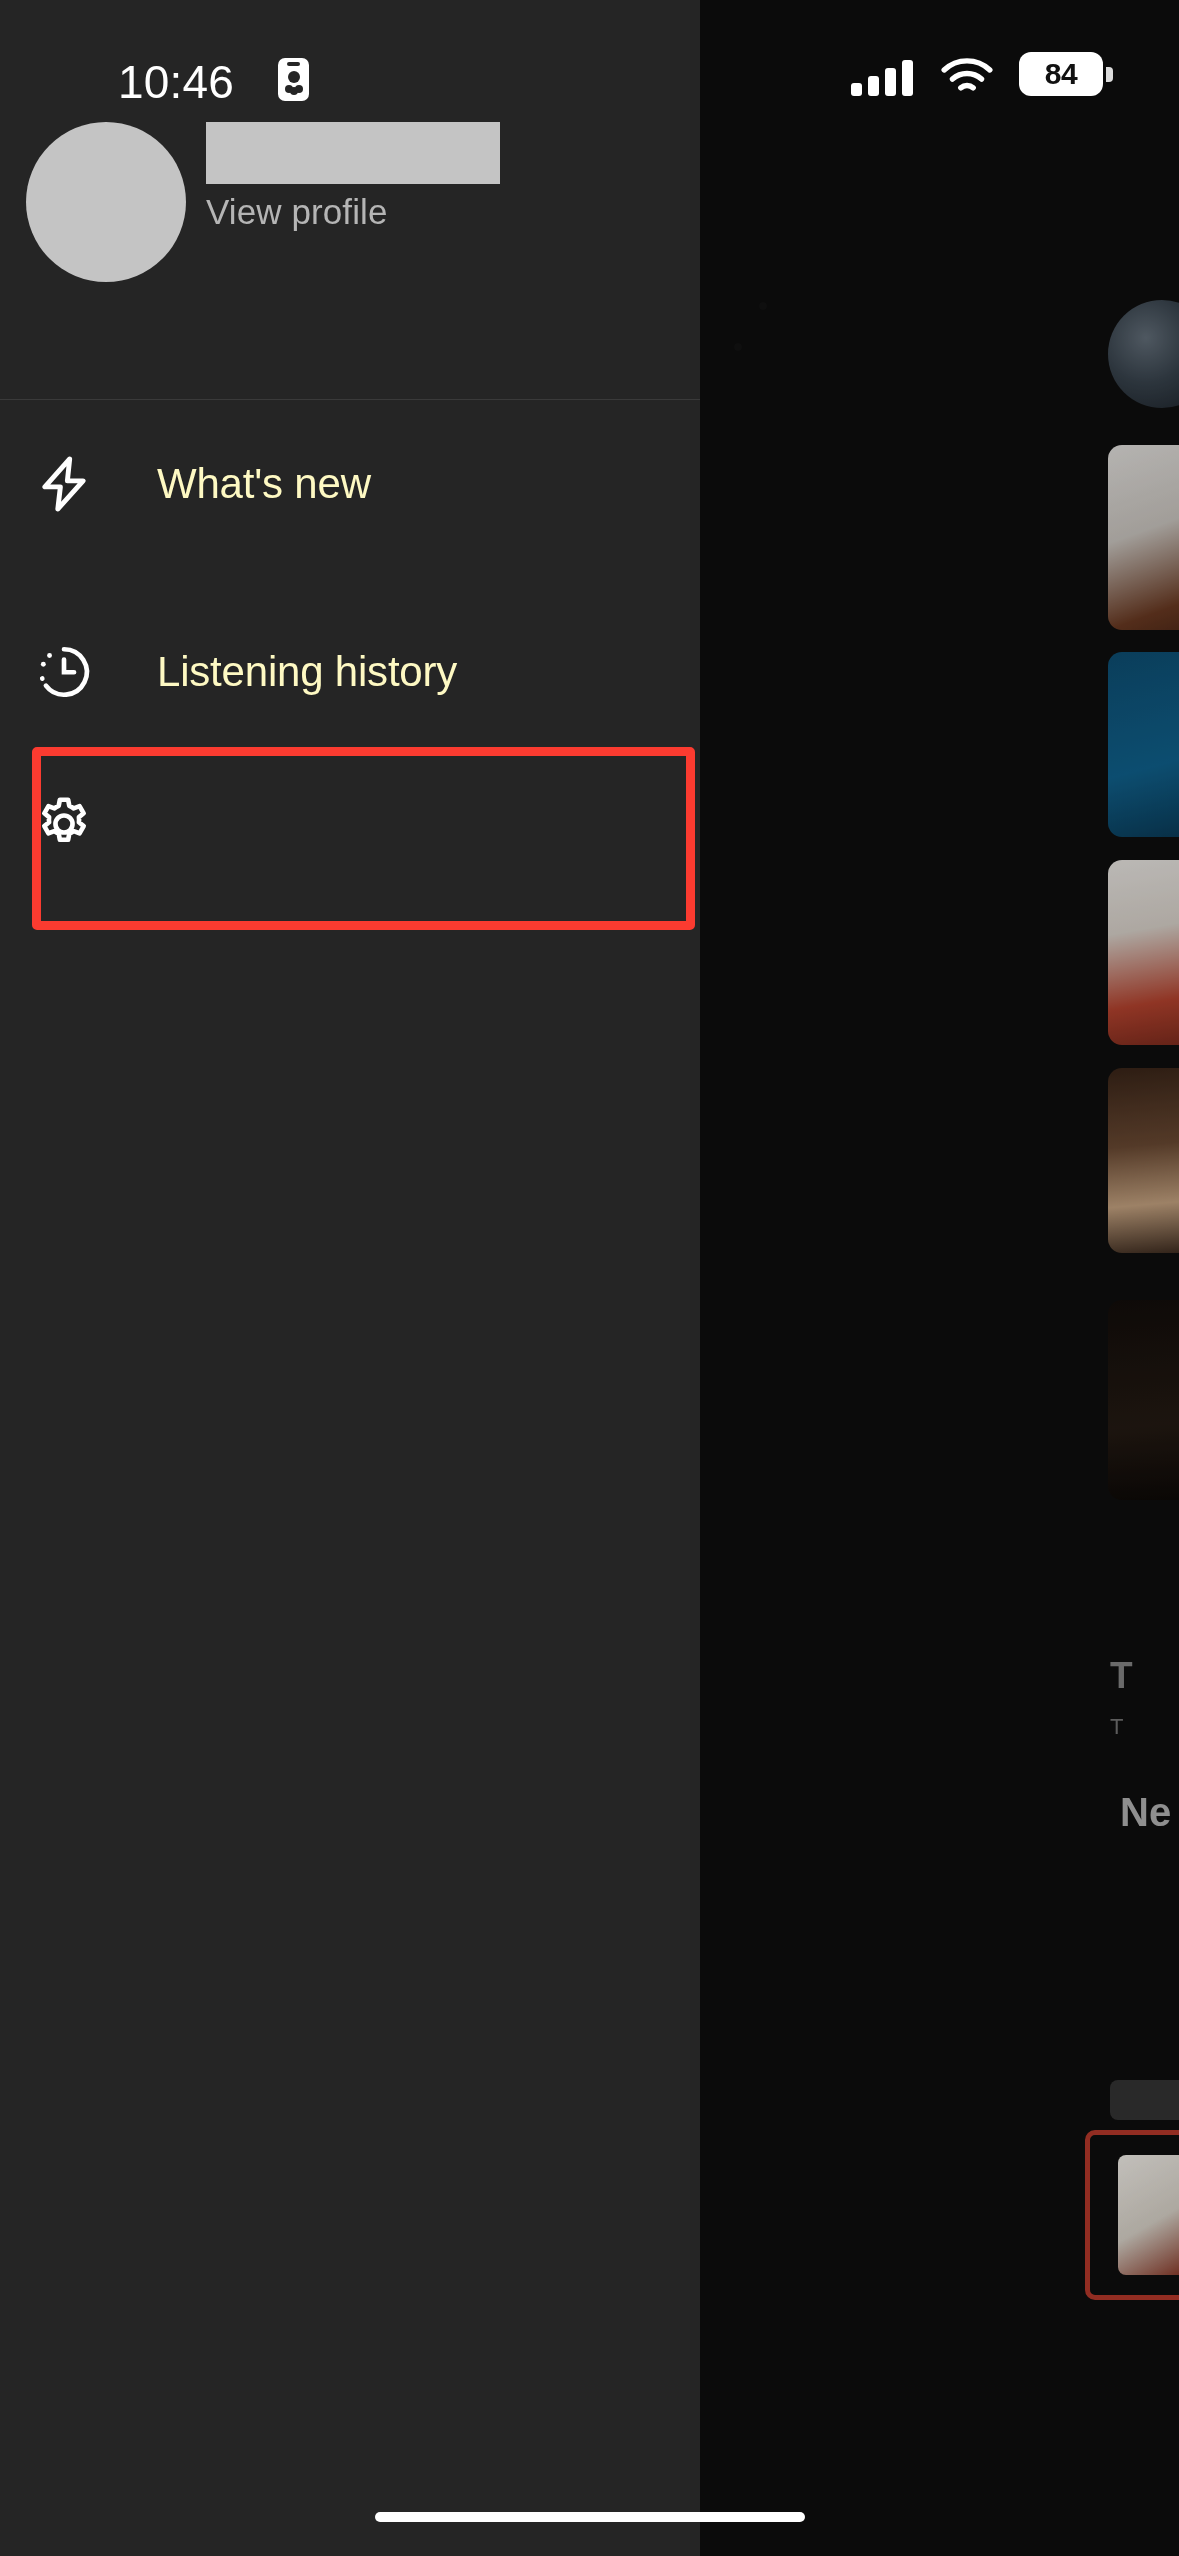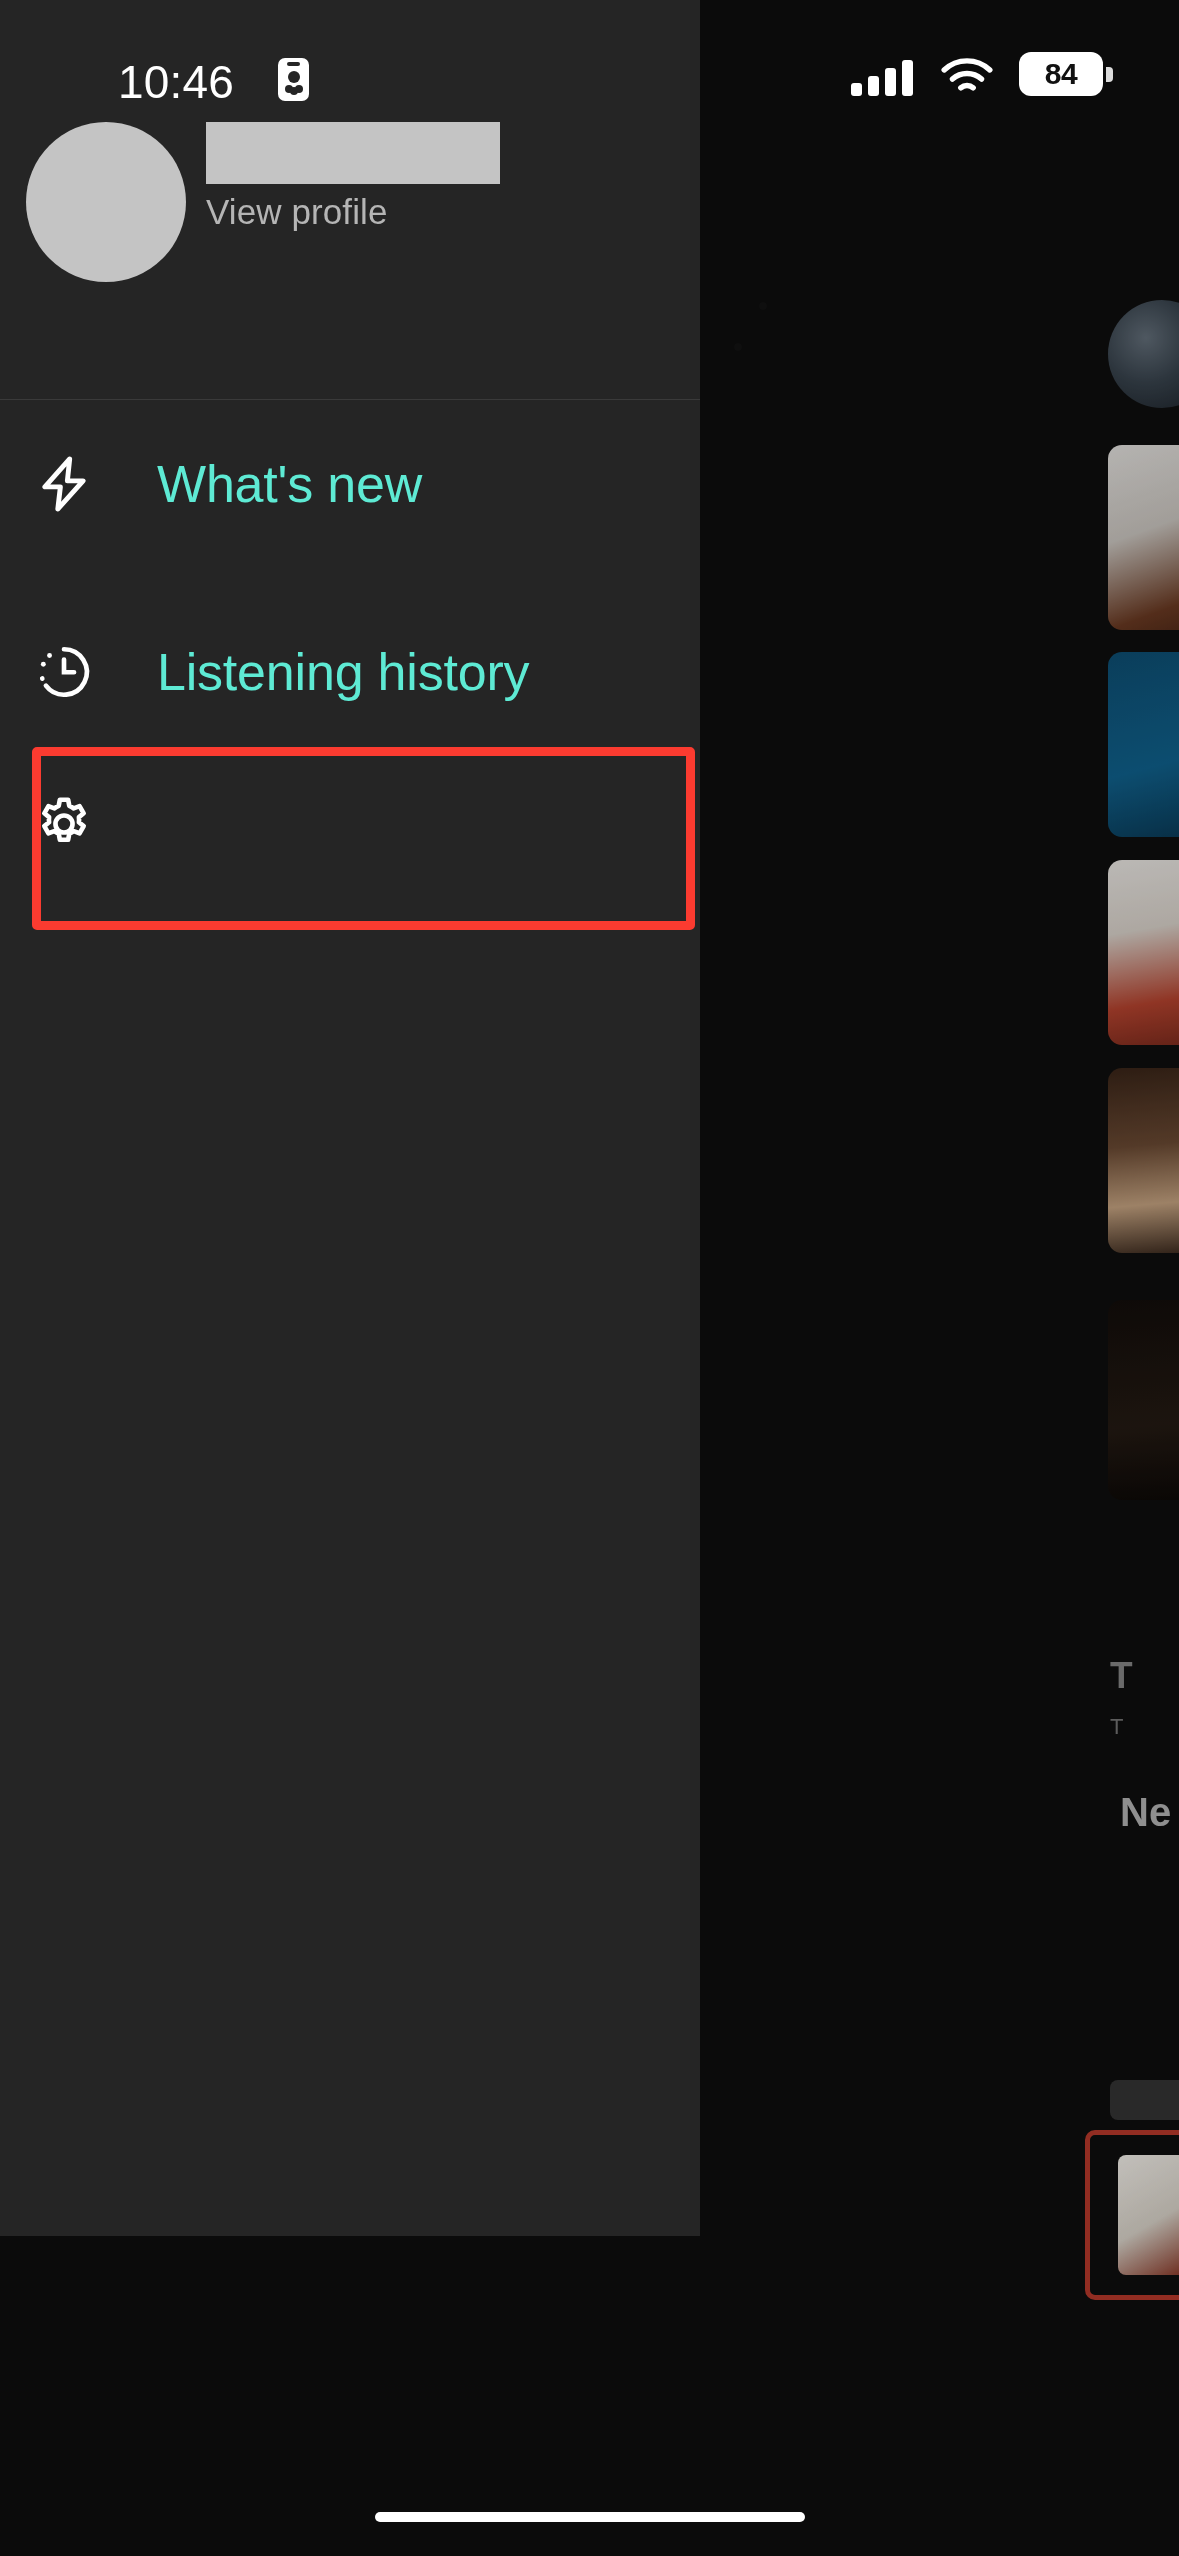--- a/index.html
+++ b/index.html
@@ -73,21 +73,21 @@
   }
   .bg-card-top {
     position:absolute; left:1110px; top:2080px;
     width:175px; height:40px; border-radius:8px;
     background:#3b3b3b; filter:brightness(.7);
   }
 
   
   #drawer {
     position:absolute; left:0; top:0;
-    width:700px; height:2236px;
+    width:700px; height:2556px;
     background:#252525;
   }
 
   
   #status-bar {
     position:absolute; left:0; top:0;
     width:1179px; height:115px;text-align:center;
   }
   #status-time {
     position:absolute; left:118px; top:55px;
@@ -177,21 +177,21 @@
     width:700px; height:120px;
     display:flex; align-items:center;
   }
   .menu-item .mi-icon {
     position:absolute; left:30px;
     width:68px; height:68px;
     display:flex; align-items:center; justify-content:center;
   }
   .menu-item .mi-label {
     position:absolute; left:157px;
-    font-size:52px; color:#5eead4; letter-spacing:-.2px;
+    font-size:42px; color:#fef9c3; letter-spacing:-.2px;
     white-space:nowrap;
   }
   #menu-whats-new     { top:424px; }
   #menu-listening     { top:612px; }
   #menu-settings      { top:764px; }
 
   #settings-highlight {
     position:absolute;
     left:32px; top:747px;
     width:663px; height:183px;

